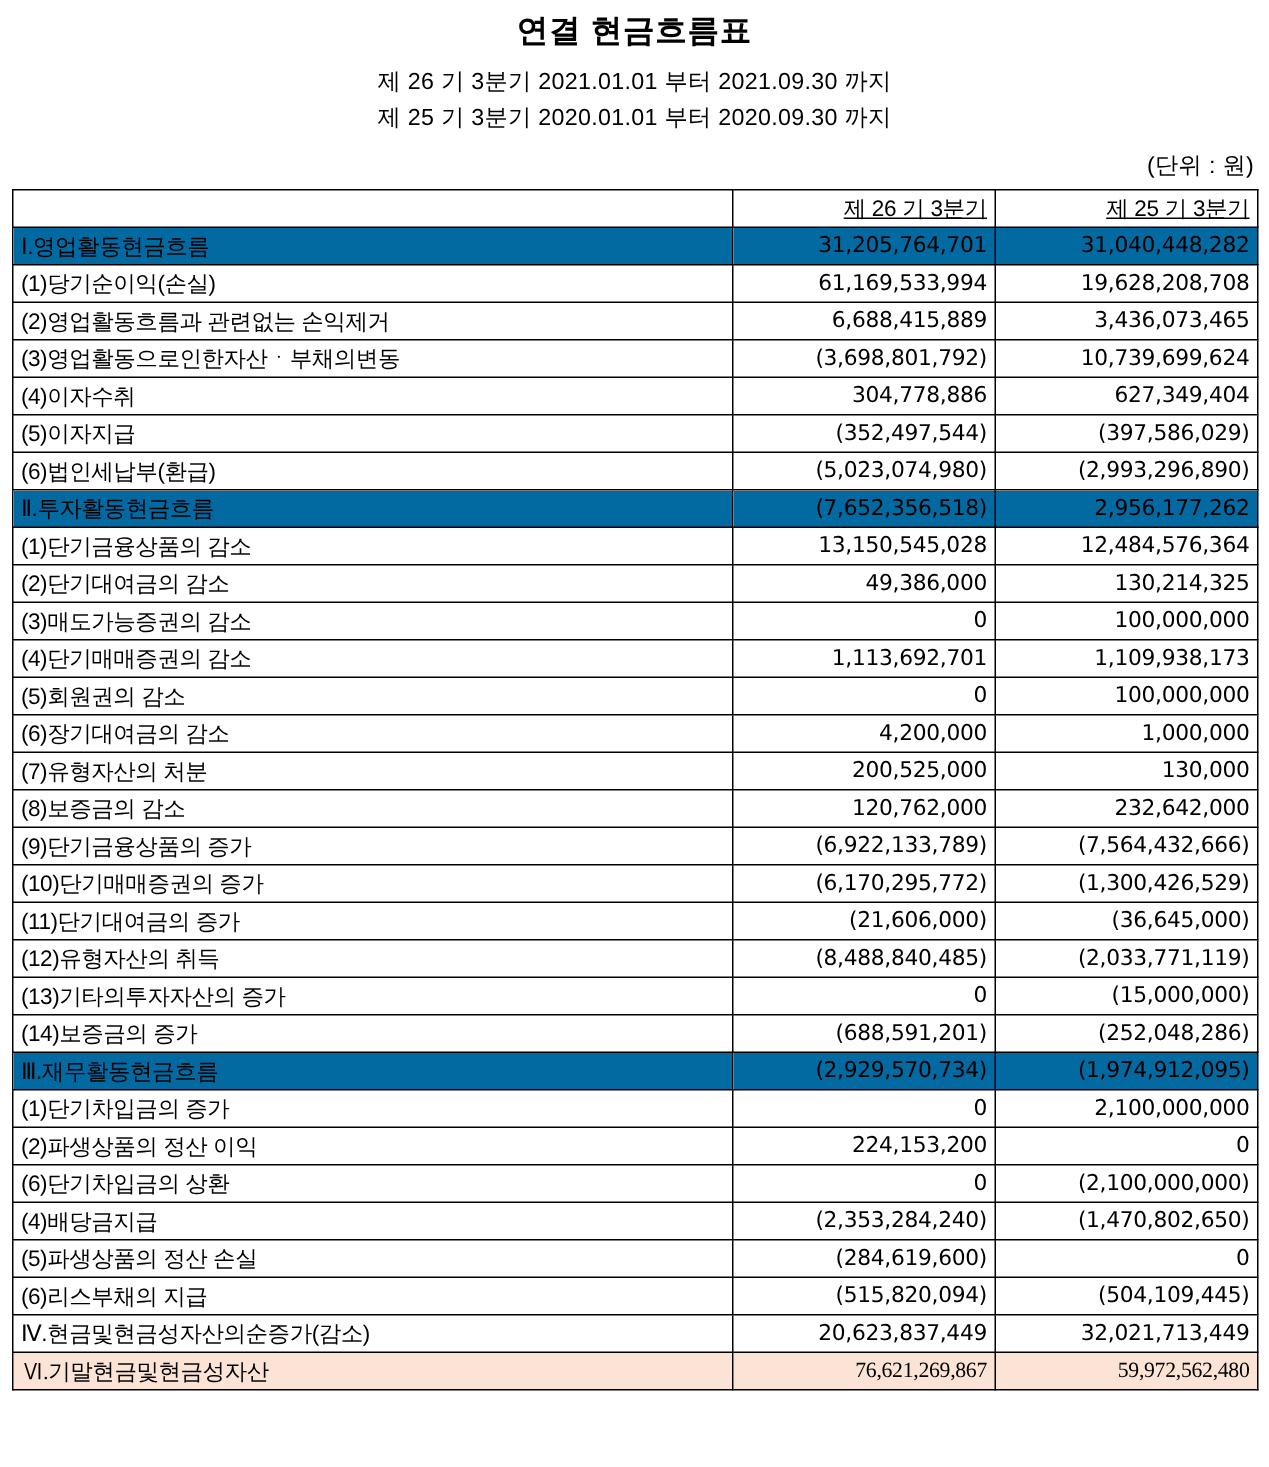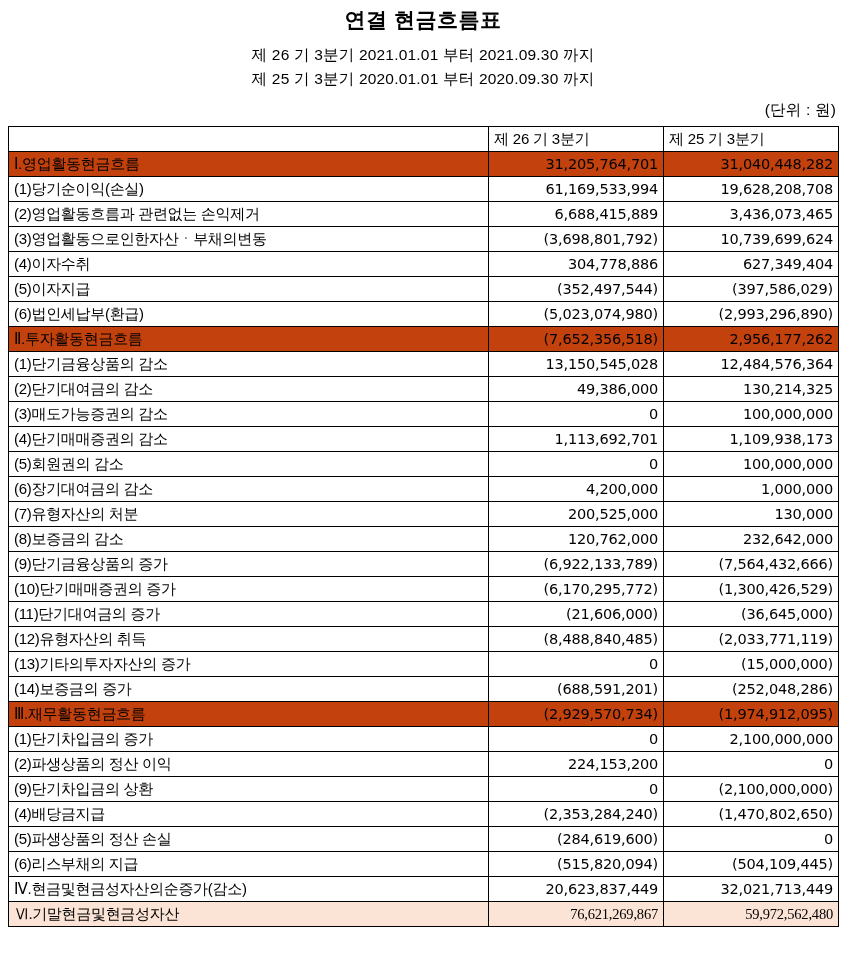--- a/index.html
+++ b/index.html
@@ -55,37 +55,38 @@
   table.cf th, table.cf td {
     border: 1px solid #000000;
     height: 25px;
     padding: 0 5px;
     box-sizing: border-box;
     overflow: hidden;
     white-space: nowrap;
     font-weight: normal;
   }
   table.cf thead th {
-    text-align: left;
+    text-align: right;
     font-size: 15px;
     letter-spacing: -0.2px;
+    text-decoration: underline;
   }
   th.blank-head { border-left: none; border-top: none; }
   .label {
     text-align: left;
     letter-spacing: -0.3px;
   }
   .num {
     text-align: right;
     letter-spacing: -0.2px;
     font-family: "DejaVu Sans", "Liberation Sans", sans-serif;
     font-size: 14.5px;
   }
   tr.section > td {
-    background: #c2410c;
+    background: #0369a1;
   }
   tr.total > td {
     background: #ffffff;
   }
   tr.grand > td {
     background: #fbe3d6;
     font-family: Liberation Serif, serif;
   }
   .indent1 { padding-left: 18px; }
 </style>
@@ -234,21 +235,21 @@
           <td class="label indent1">(1)단기차입금의 증가</td>
           <td class="num">0</td>
           <td class="num">2,100,000,000</td>
         </tr>
         <tr class="item">
           <td class="label indent1">(2)파생상품의 정산 이익</td>
           <td class="num">224,153,200</td>
           <td class="num">0</td>
         </tr>
         <tr class="item">
-          <td class="label indent1">(9)단기차입금의 상환</td>
+          <td class="label indent1">(6)단기차입금의 상환</td>
           <td class="num">0</td>
           <td class="num">(2,100,000,000)</td>
         </tr>
         <tr class="item">
           <td class="label indent1">(4)배당금지급</td>
           <td class="num">(2,353,284,240)</td>
           <td class="num">(1,470,802,650)</td>
         </tr>
         <tr class="item">
           <td class="label indent1">(5)파생상품의 정산 손실</td>

